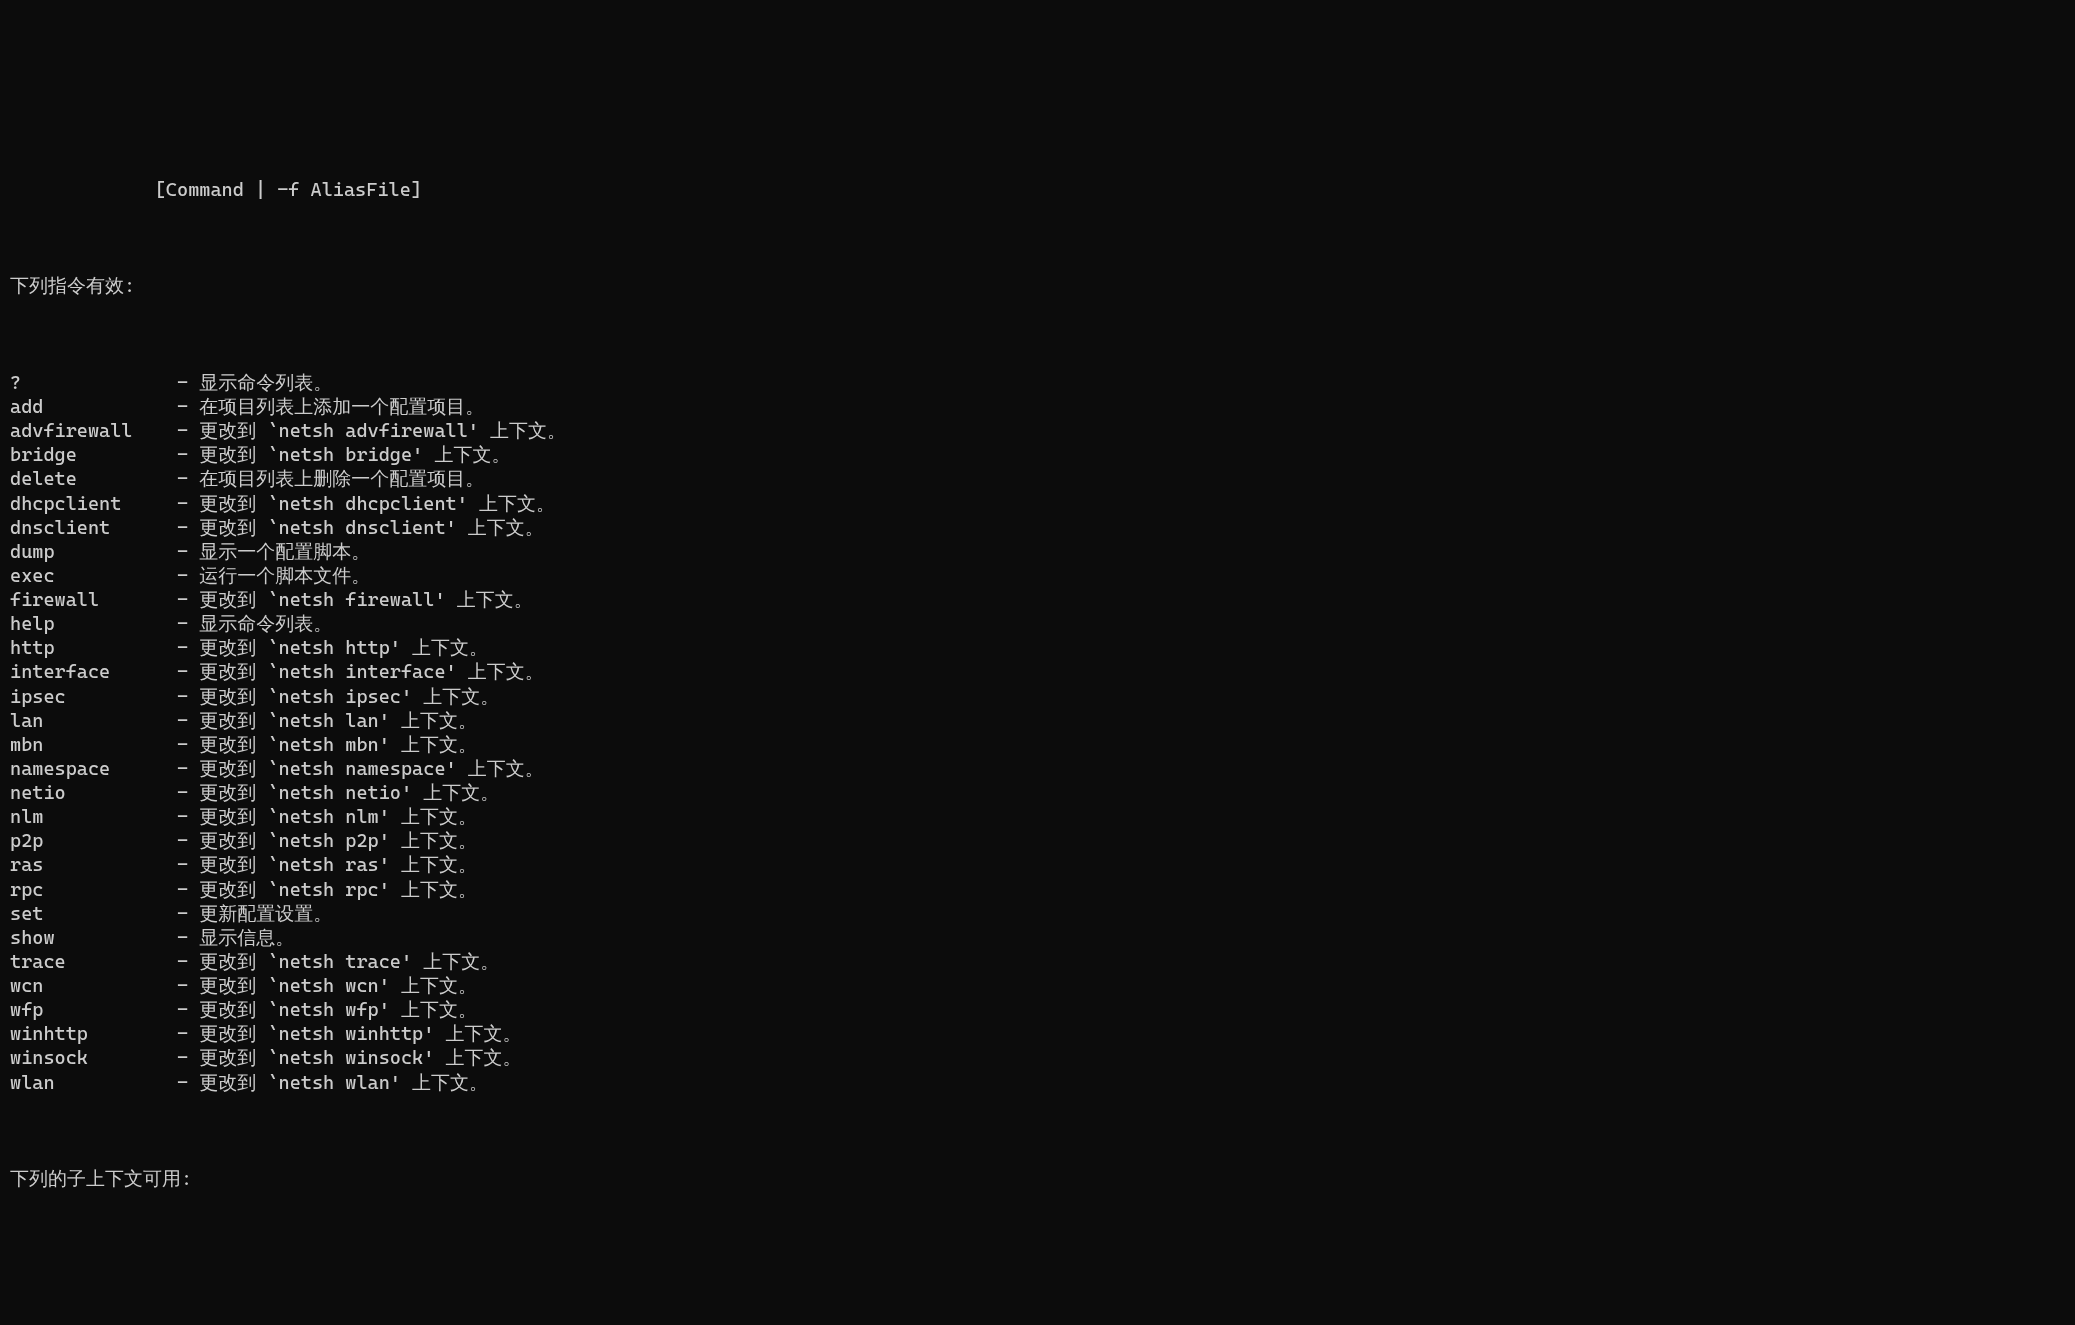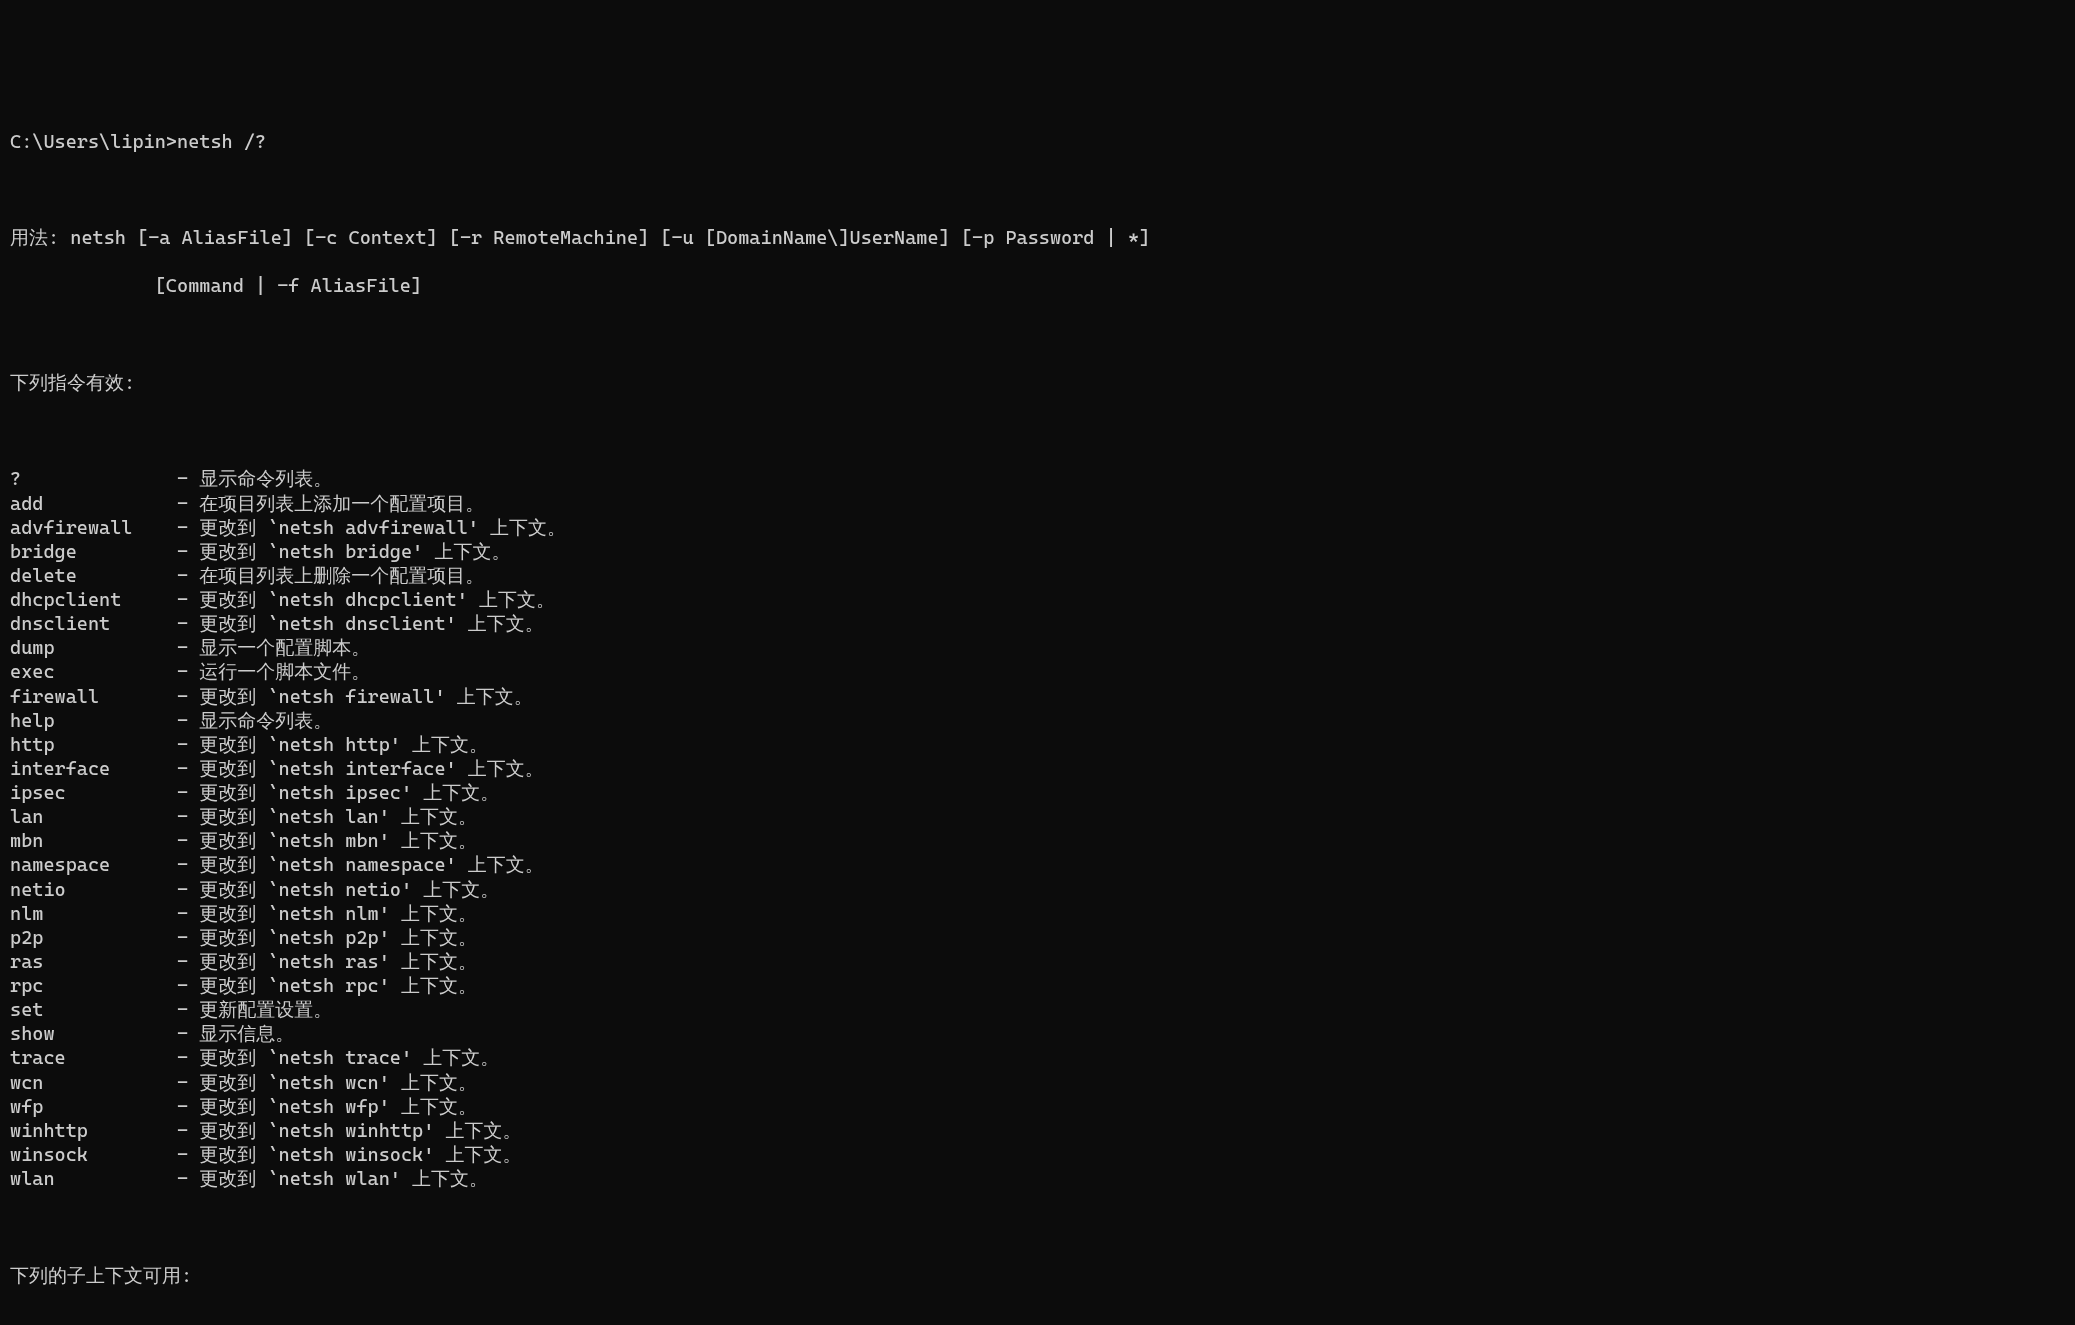--- a/index.html
+++ b/index.html
@@ -35,23 +35,21 @@
     .cmd-desc {
       display: inline-block;
     }
   </style>
 </head>
 <body>
 
 
 
 <div>
-<span class="terminal-line">C:\Users\lipin&gt;netsh /?</span>
 <span class="terminal-line"> </span>
-<span class="terminal-line">用法: netsh [-a AliasFile] [-c Context] [-r RemoteMachine] [-u [DomainName\]UserName] [-p Password | *]</span>
 <span class="terminal-line">             [Command | -f AliasFile]</span>
 <span class="terminal-line"> </span>
 <span class="terminal-line">下列指令有效:</span>
 <span class="terminal-line"> </span>
 <div id="command-list"><div class="cmd-row terminal-line"><span class="cmd-name">?</span><span class="cmd-sep">- </span><span class="cmd-desc">显示命令列表。</span></div><div class="cmd-row terminal-line"><span class="cmd-name">add</span><span class="cmd-sep">- </span><span class="cmd-desc">在项目列表上添加一个配置项目。</span></div><div class="cmd-row terminal-line"><span class="cmd-name">advfirewall</span><span class="cmd-sep">- </span><span class="cmd-desc">更改到 `netsh advfirewall' 上下文。</span></div><div class="cmd-row terminal-line"><span class="cmd-name">bridge</span><span class="cmd-sep">- </span><span class="cmd-desc">更改到 `netsh bridge' 上下文。</span></div><div class="cmd-row terminal-line"><span class="cmd-name">delete</span><span class="cmd-sep">- </span><span class="cmd-desc">在项目列表上删除一个配置项目。</span></div><div class="cmd-row terminal-line"><span class="cmd-name">dhcpclient</span><span class="cmd-sep">- </span><span class="cmd-desc">更改到 `netsh dhcpclient' 上下文。</span></div><div class="cmd-row terminal-line"><span class="cmd-name">dnsclient</span><span class="cmd-sep">- </span><span class="cmd-desc">更改到 `netsh dnsclient' 上下文。</span></div><div class="cmd-row terminal-line"><span class="cmd-name">dump</span><span class="cmd-sep">- </span><span class="cmd-desc">显示一个配置脚本。</span></div><div class="cmd-row terminal-line"><span class="cmd-name">exec</span><span class="cmd-sep">- </span><span class="cmd-desc">运行一个脚本文件。</span></div><div class="cmd-row terminal-line"><span class="cmd-name">firewall</span><span class="cmd-sep">- </span><span class="cmd-desc">更改到 `netsh firewall' 上下文。</span></div><div class="cmd-row terminal-line"><span class="cmd-name">help</span><span class="cmd-sep">- </span><span class="cmd-desc">显示命令列表。</span></div><div class="cmd-row terminal-line"><span class="cmd-name">http</span><span class="cmd-sep">- </span><span class="cmd-desc">更改到 `netsh http' 上下文。</span></div><div class="cmd-row terminal-line"><span class="cmd-name">interface</span><span class="cmd-sep">- </span><span class="cmd-desc">更改到 `netsh interface' 上下文。</span></div><div class="cmd-row terminal-line"><span class="cmd-name">ipsec</span><span class="cmd-sep">- </span><span class="cmd-desc">更改到 `netsh ipsec' 上下文。</span></div><div class="cmd-row terminal-line"><span class="cmd-name">lan</span><span class="cmd-sep">- </span><span class="cmd-desc">更改到 `netsh lan' 上下文。</span></div><div class="cmd-row terminal-line"><span class="cmd-name">mbn</span><span class="cmd-sep">- </span><span class="cmd-desc">更改到 `netsh mbn' 上下文。</span></div><div class="cmd-row terminal-line"><span class="cmd-name">namespace</span><span class="cmd-sep">- </span><span class="cmd-desc">更改到 `netsh namespace' 上下文。</span></div><div class="cmd-row terminal-line"><span class="cmd-name">netio</span><span class="cmd-sep">- </span><span class="cmd-desc">更改到 `netsh netio' 上下文。</span></div><div class="cmd-row terminal-line"><span class="cmd-name">nlm</span><span class="cmd-sep">- </span><span class="cmd-desc">更改到 `netsh nlm' 上下文。</span></div><div class="cmd-row terminal-line"><span class="cmd-name">p2p</span><span class="cmd-sep">- </span><span class="cmd-desc">更改到 `netsh p2p' 上下文。</span></div><div class="cmd-row terminal-line"><span class="cmd-name">ras</span><span class="cmd-sep">- </span><span class="cmd-desc">更改到 `netsh ras' 上下文。</span></div><div class="cmd-row terminal-line"><span class="cmd-name">rpc</span><span class="cmd-sep">- </span><span class="cmd-desc">更改到 `netsh rpc' 上下文。</span></div><div class="cmd-row terminal-line"><span class="cmd-name">set</span><span class="cmd-sep">- </span><span class="cmd-desc">更新配置设置。</span></div><div class="cmd-row terminal-line"><span class="cmd-name">show</span><span class="cmd-sep">- </span><span class="cmd-desc">显示信息。</span></div><div class="cmd-row terminal-line"><span class="cmd-name">trace</span><span class="cmd-sep">- </span><span class="cmd-desc">更改到 `netsh trace' 上下文。</span></div><div class="cmd-row terminal-line"><span class="cmd-name">wcn</span><span class="cmd-sep">- </span><span class="cmd-desc">更改到 `netsh wcn' 上下文。</span></div><div class="cmd-row terminal-line"><span class="cmd-name">wfp</span><span class="cmd-sep">- </span><span class="cmd-desc">更改到 `netsh wfp' 上下文。</span></div><div class="cmd-row terminal-line"><span class="cmd-name">winhttp</span><span class="cmd-sep">- </span><span class="cmd-desc">更改到 `netsh winhttp' 上下文。</span></div><div class="cmd-row terminal-line"><span class="cmd-name">winsock</span><span class="cmd-sep">- </span><span class="cmd-desc">更改到 `netsh winsock' 上下文。</span></div><div class="cmd-row terminal-line"><span class="cmd-name">wlan</span><span class="cmd-sep">- </span><span class="cmd-desc">更改到 `netsh wlan' 上下文。</span></div></div>
 <span class="terminal-line"> </span>
 <span class="terminal-line">下列的子上下文可用:</span>
 
 
 

